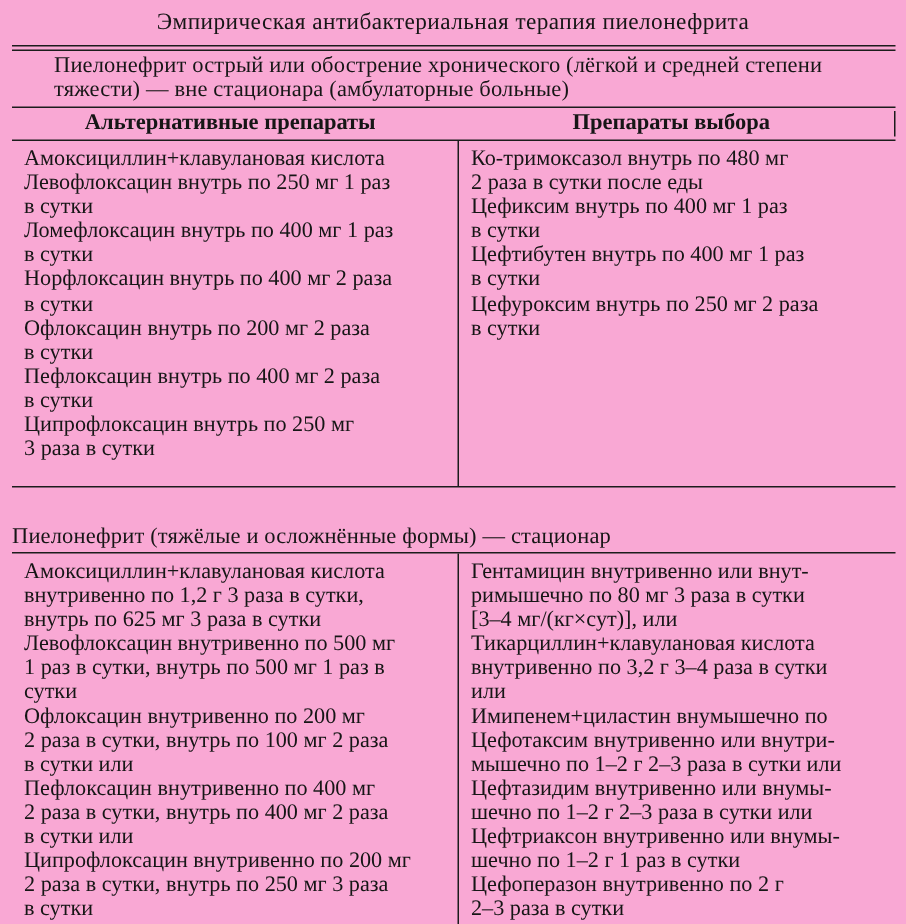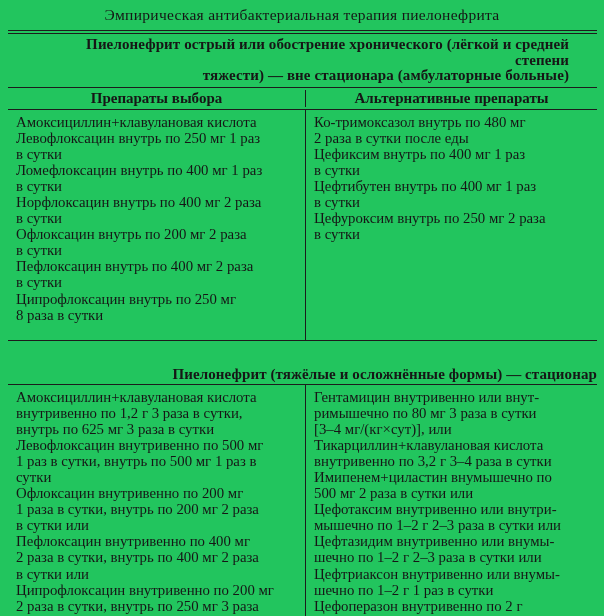--- a/index.html
+++ b/index.html
@@ -1,43 +1,43 @@
 <!DOCTYPE html>
 <html><head>
 <meta charset="utf-8">
 <style>
   html, body { margin: 0; padding: 0; }
   body { background: #ffffff; }
   .page {
     position: relative;
     width: 604px;
     height: 616px;
-    background: #22c55e;
+    background: #f9a8d4;
     color: #161616;
     font-family: "Liberation Serif", serif;
     overflow: hidden;
   }
   .doc-title {
     padding-top: 6px;
     text-align: center;
     font-size: 15.5px;
     line-height: 17px;
     letter-spacing: 0.3px;
   }
   .table {
     margin: 7px 7px 0 8px;
   }
   .rule-double {
     height: 2px;
     border-top: 1.4px solid #1c1c1c;
     border-bottom: 1.4px solid #1c1c1c;
   }
   .section-header {
-    font-weight: bold;
-    text-align: right;
+    font-weight: normal;
+    text-align: left;
     font-size: 15px;
     line-height: 15.5px;
     padding: 3px 28px 3px;
     white-space: pre-line;
     border-bottom: 1.4px solid #1c1c1c;
     letter-spacing: 0.1px;
   }
   .section-header.mid {
     padding: 0;
     height: 19px;
@@ -87,22 +87,22 @@
   <div class="doc-title">Эмпирическая антибактериальная терапия пиелонефрита</div>
 
   <div class="table">
 
     <div class="rule-double"></div>
 
     <div class="section-header">Пиелонефрит острый или обострение хронического (лёгкой и средней степени
 тяжести) — вне стационара (амбулаторные больные)</div>
 
     <div class="colhead-row">
+      <div class="colhead cell right">Альтернативные препараты</div>
       <div class="colhead cell left">Препараты выбора</div>
-      <div class="colhead cell right">Альтернативные препараты</div>
     </div>
 
     <div class="body-row s1">
       <div class="cell left body-cell">
           <div class="drug-entry">
             <div class="drug-line">Амоксициллин+клавулановая кислота</div>
           </div>
           <div class="drug-entry">
             <div class="drug-line">Левофлоксацин внутрь по 250 мг 1 раз</div>
             <div class="drug-line">в сутки</div>
@@ -118,21 +118,21 @@
           <div class="drug-entry">
             <div class="drug-line">Офлоксацин внутрь по 200 мг 2 раза</div>
             <div class="drug-line">в сутки</div>
           </div>
           <div class="drug-entry">
             <div class="drug-line">Пефлоксацин внутрь по 400 мг 2 раза</div>
             <div class="drug-line">в сутки</div>
           </div>
           <div class="drug-entry">
             <div class="drug-line">Ципрофлоксацин внутрь по 250 мг</div>
-            <div class="drug-line">8 раза в сутки</div>
+            <div class="drug-line">3 раза в сутки</div>
           </div>
         </div>
       <div class="cell right body-cell">
           <div class="drug-entry">
             <div class="drug-line">Ко-тримоксазол внутрь по 480 мг</div>
             <div class="drug-line">2 раза в сутки после еды</div>
           </div>
           <div class="drug-entry">
             <div class="drug-line">Цефиксим внутрь по 400 мг 1 раз</div>
             <div class="drug-line">в сутки</div>
@@ -157,21 +157,21 @@
             <div class="drug-line">внутривенно по 1,2 г 3 раза в сутки,</div>
             <div class="drug-line">внутрь по 625 мг 3 раза в сутки</div>
           </div>
           <div class="drug-entry">
             <div class="drug-line">Левофлоксацин внутривенно по 500 мг</div>
             <div class="drug-line">1 раз в сутки, внутрь по 500 мг 1 раз в</div>
             <div class="drug-line">сутки</div>
           </div>
           <div class="drug-entry">
             <div class="drug-line">Офлоксацин внутривенно по 200 мг</div>
-            <div class="drug-line">1 раза в сутки, внутрь по 200 мг 2 раза</div>
+            <div class="drug-line">2 раза в сутки, внутрь по 100 мг 2 раза</div>
             <div class="drug-line">в сутки или</div>
           </div>
           <div class="drug-entry">
             <div class="drug-line">Пефлоксацин внутривенно по 400 мг</div>
             <div class="drug-line">2 раза в сутки, внутрь по 400 мг 2 раза</div>
             <div class="drug-line">в сутки или</div>
           </div>
           <div class="drug-entry">
             <div class="drug-line">Ципрофлоксацин внутривенно по 200 мг</div>
             <div class="drug-line">2 раза в сутки, внутрь по 250 мг 3 раза</div>
@@ -180,24 +180,24 @@
         </div>
       <div class="cell right body-cell">
           <div class="drug-entry">
             <div class="drug-line">Гентамицин внутривенно или внут-</div>
             <div class="drug-line">римышечно по 80 мг 3 раза в сутки</div>
             <div class="drug-line">[3–4 мг/(кг×сут)], или</div>
           </div>
           <div class="drug-entry">
             <div class="drug-line">Тикарциллин+клавулановая кислота</div>
             <div class="drug-line">внутривенно по 3,2 г 3–4 раза в сутки</div>
+            <div class="drug-line">или</div>
           </div>
           <div class="drug-entry">
             <div class="drug-line">Имипенем+циластин внумышечно по</div>
-            <div class="drug-line">500 мг 2 раза в сутки или</div>
           </div>
           <div class="drug-entry">
             <div class="drug-line">Цефотаксим внутривенно или внутри-</div>
             <div class="drug-line">мышечно по 1–2 г 2–3 раза в сутки или</div>
           </div>
           <div class="drug-entry">
             <div class="drug-line">Цефтазидим внутривенно или внумы-</div>
             <div class="drug-line">шечно по 1–2 г 2–3 раза в сутки или</div>
           </div>
           <div class="drug-entry">

